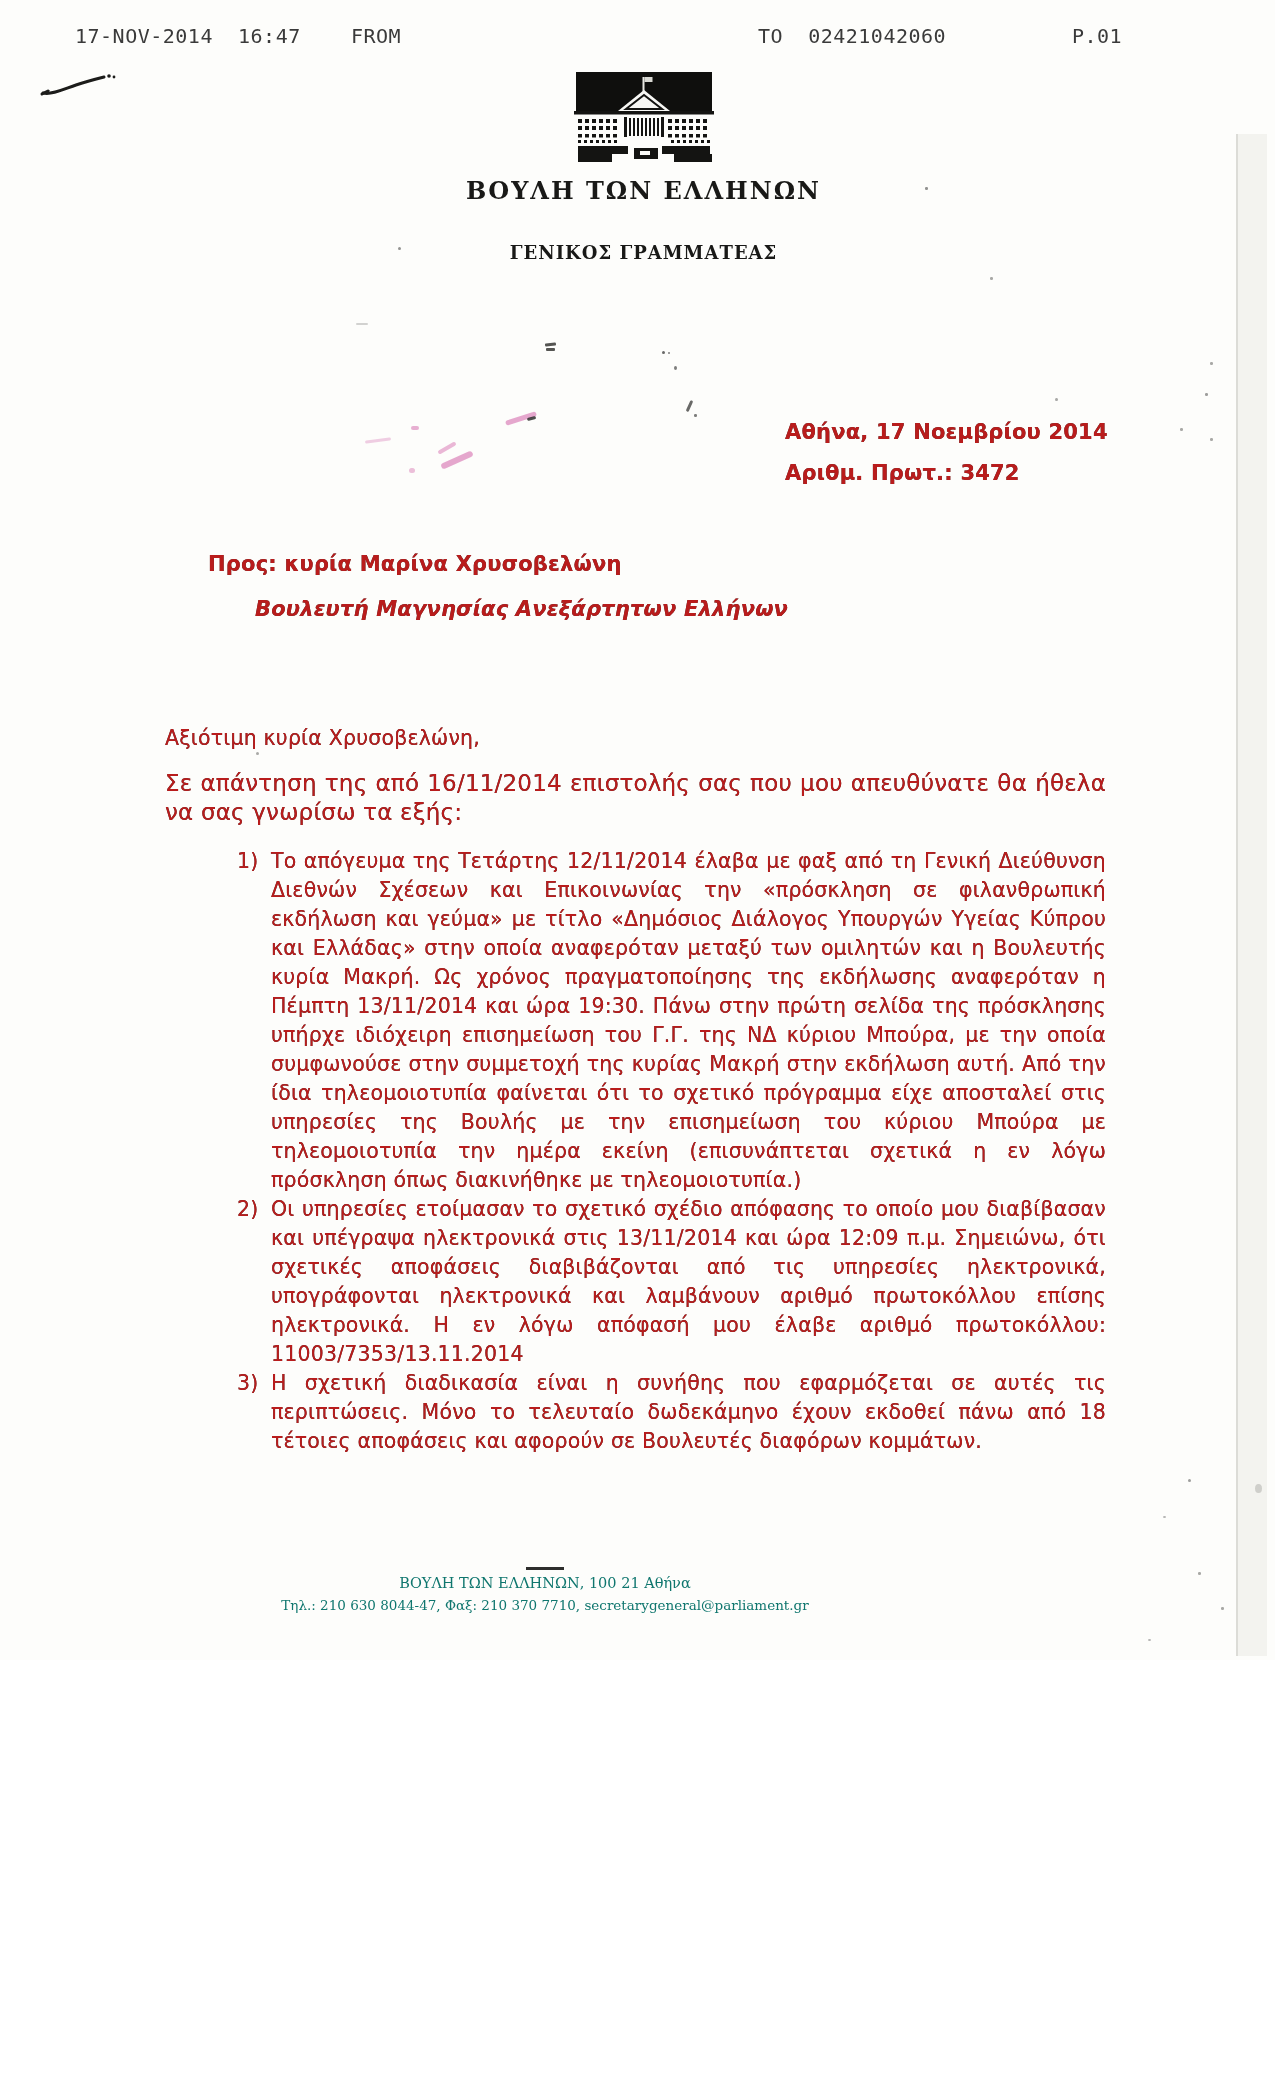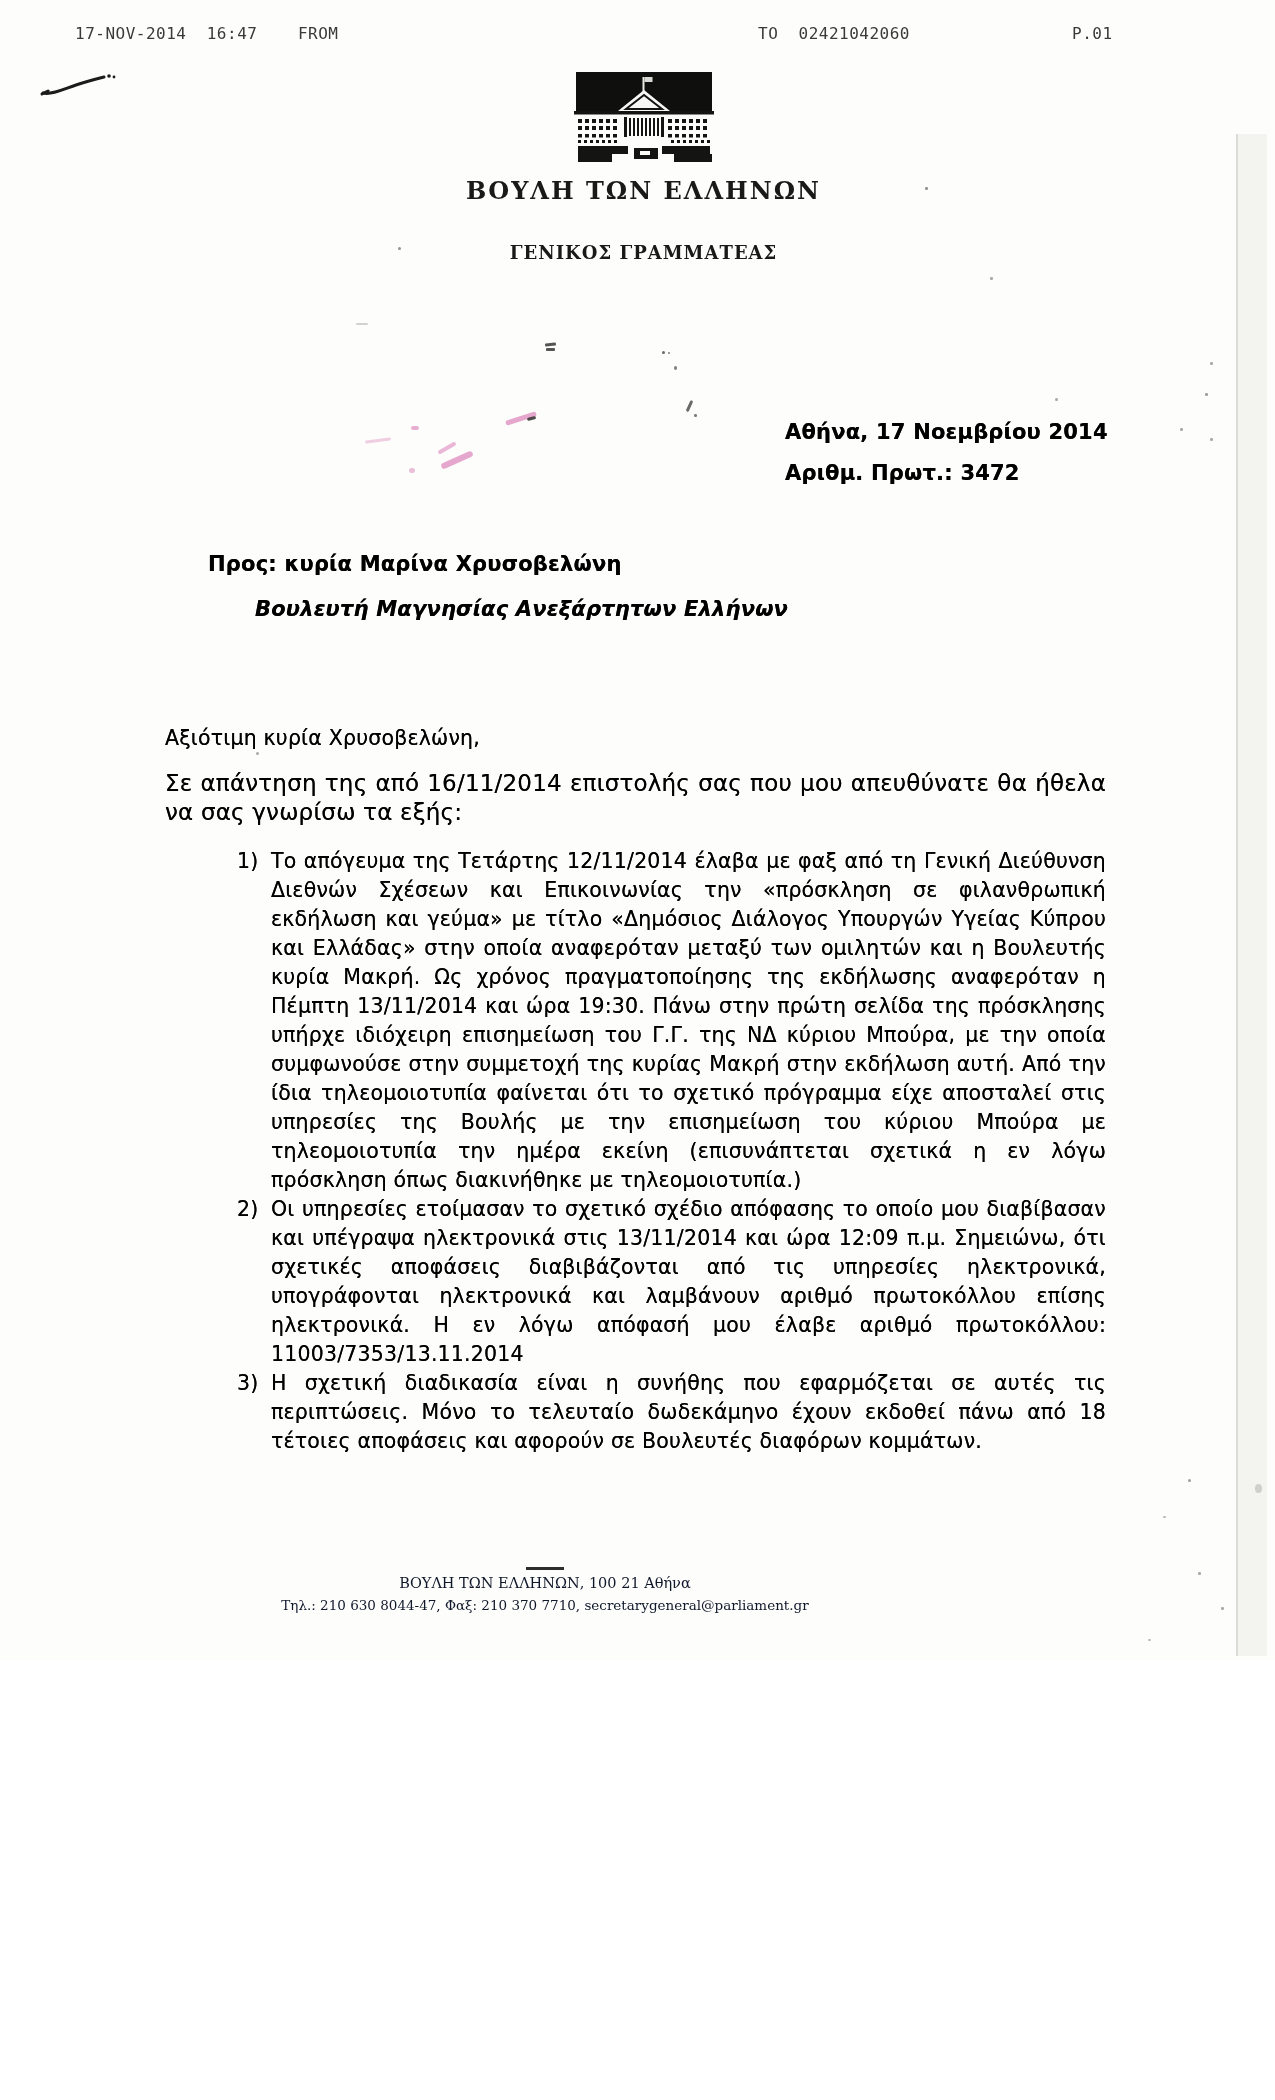--- a/index.html
+++ b/index.html
@@ -5,53 +5,53 @@
   html,body{margin:0;padding:0;background:#ffffff;}
   .page{
     position:relative;width:1275px;height:2100px;overflow:hidden;
     background:#ffffff;font-family:"DejaVu Sans",sans-serif;color:#1c1c1a;
   }
   .scan-region{position:absolute;left:0;top:0;width:1275px;height:1660px;background:#fdfdfb;}
   .edge-band{position:absolute;left:1238px;top:134px;width:29px;height:1522px;background:#f3f3ef;}
   .edge-line{position:absolute;left:1236px;top:134px;width:2px;height:1522px;background:#dcdcd7;}
 
   .fax{position:absolute;top:24px;font-family:"DejaVu Sans Mono",monospace;
-       font-size:16px;color:#3a3a3a;white-space:pre;letter-spacing:.5px;}
+       font-size:20px;color:#3a3a3a;white-space:pre;letter-spacing:.5px;}
   .fax.sent{left:75px;}
   .fax.to{left:758px;}
   .fax.pg{left:1072px;}
 
   .scribble{position:absolute;left:38px;top:66px;}
   .logo{position:absolute;left:570px;top:72px;}
 
   .serifhead{position:absolute;left:6px;width:1275px;text-align:center;
       font-family:"DejaVu Serif",serif;font-weight:bold;color:#191917;}
   .institution{top:176px;font-size:24px;letter-spacing:2px;}
   .office{top:242px;font-size:18px;letter-spacing:1px;}
 
-  .scan-text{color:#000000;text-shadow:0 0 .5px rgba(20,20,18,.85);letter-spacing:.2px;}
+  .scan-text{color:#b91c1c;text-shadow:0 0 .5px rgba(20,20,18,.85);letter-spacing:.2px;}
   .meta-line{position:absolute;left:785px;font-size:21px;font-weight:bold;}
   .place-date{top:420px;}
   .protocol{top:461px;}
 
   .recip{position:absolute;font-size:21px;font-weight:bold;}
   .recip-to{left:208px;top:552px;}
   .recip-title{left:255px;top:597px;font-style:italic;}
 
   .salutation{position:absolute;left:165px;top:726px;font-size:20.5px;}
   .intro{position:absolute;left:165px;top:769px;width:941px;font-size:23px;
          line-height:29px;text-align:justify;}
   .list{position:absolute;left:237px;top:847px;width:869px;font-size:20.5px;line-height:29px;}
   .item{display:flex;}
   .item .num{flex:0 0 34px;}
   .item .txt{flex:1;text-align:justify;}
 
   .footer-rule{position:absolute;left:526px;top:1567px;width:38px;height:2.5px;background:#2e2e2c;}
   .footer-line{position:absolute;left:195px;width:700px;text-align:center;
-      font-family:"DejaVu Serif",serif;color:#0f172a;}
+      font-family:"DejaVu Serif",serif;color:#0f766e;}
   .footer-1{top:1575px;font-size:14.5px;}
   .footer-2{top:1597px;font-size:13.5px;}
 
   .smudge{position:absolute;background:#d261a8;border-radius:3px;}
   .speck{position:absolute;background:#2a2a28;border-radius:50%;}
 </style>
 </head>
 <body>
 
 <div class="page">

